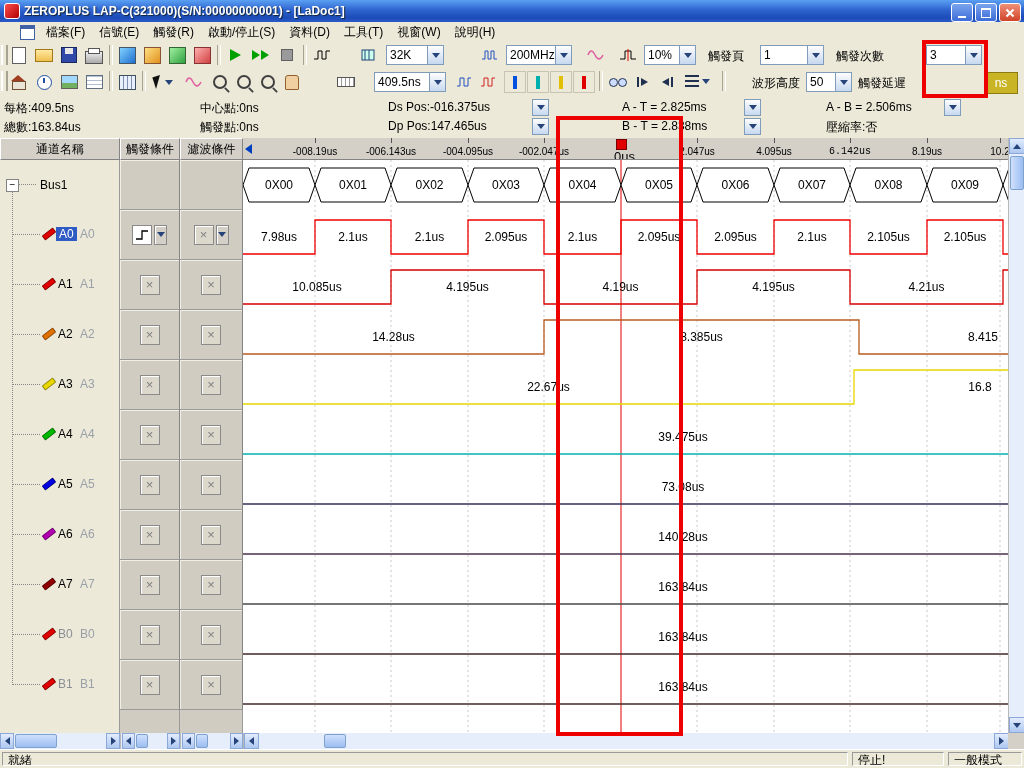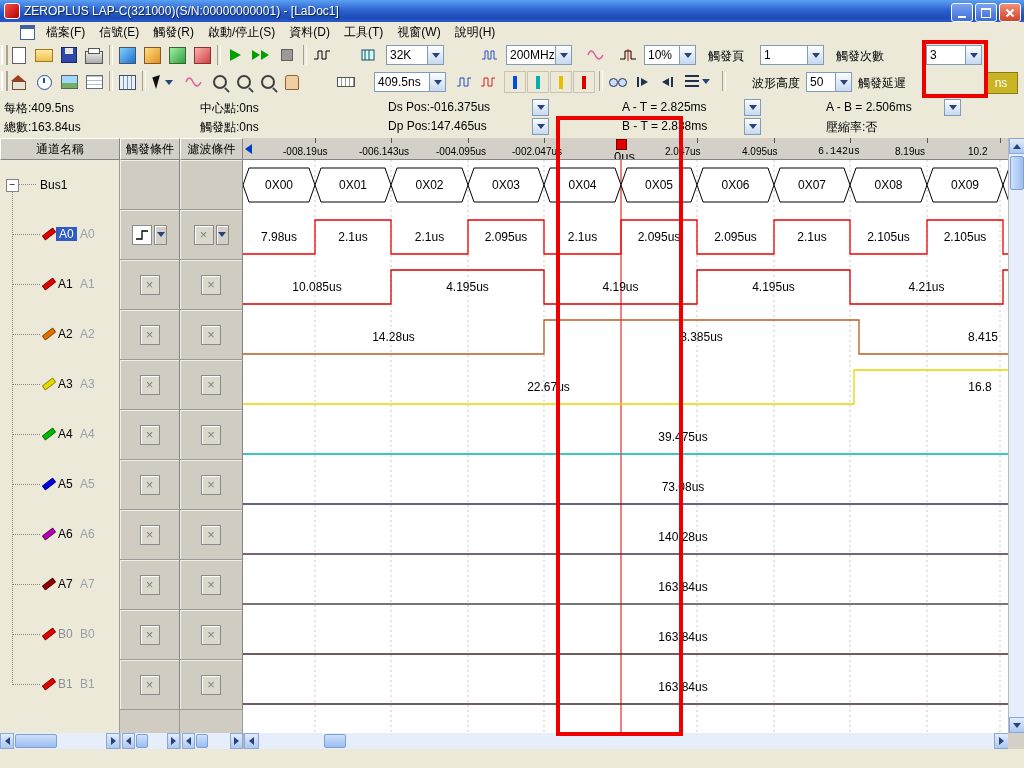--- a/index.html
+++ b/index.html
@@ -1,21 +1,21 @@
 <!DOCTYPE html>
 <html><head>
 <meta charset="utf-8">
 <style>
   html,body{margin:0;padding:0;background:#808080}
   #screen{position:relative;width:1024px;height:768px;font-family:"Liberation Sans",sans-serif;
           background:#ece9d8;overflow:hidden;font-size:12px;color:#000}
   
   #titlebar{position:absolute;left:0;top:0;width:1024px;height:22px;
     background:linear-gradient(180deg,#5aa0f2 0%,#2e64d0 45%,#1c4cb8 80%,#2a5ac8 100%);
-    display:flex;align-items:center;color:#fff;font-weight:normal}
+    display:flex;align-items:center;color:#fff;font-weight:bold}
   .appicon{width:14px;height:14px;margin:0 4px;background:linear-gradient(135deg,#ff5050,#b00000);border-radius:3px;border:1px solid #fff}
   #title-text{font-size:12px;text-shadow:1px 1px 1px #123;white-space:nowrap}
   .winbtns{position:absolute;right:3px;top:3px;display:flex;gap:2px}
   .wbtn{width:20px;height:17px;border:1px solid #fff;border-radius:3px;display:flex;align-items:center;justify-content:center;
     background:linear-gradient(180deg,#7aa4ee,#3c6cd8)}
   .wbtn.close{background:linear-gradient(180deg,#f09078,#d04428)}
   .g-min{width:8px;height:2px;background:#fff;margin-top:8px}
   .g-max{width:8px;height:7px;border:1px solid #fff;border-top:2px solid #fff}
   .g-x1,.g-x2{position:absolute;width:10px;height:2px;background:#fff}
   .g-x1{transform:rotate(45deg)}.g-x2{transform:rotate(-45deg)}
@@ -77,21 +77,21 @@
   .info{position:absolute;white-space:nowrap}
   .mdd{position:absolute;width:15px;height:15px;background:linear-gradient(180deg,#fdfdfd,#c7d8f0);border:1px solid #7f9db9;
        display:flex;align-items:center;justify-content:center}
   
   #main{position:absolute;left:0;top:138px;width:1024px;height:595px;background:#fff}
   .hdr{position:absolute;top:0;height:22px;background:#d4d0c8;border:1px solid;border-color:#fff #848484 #848484 #fff;
        box-sizing:border-box;display:flex;align-items:center;justify-content:center;font-size:12px}
   #ruler{position:absolute;left:243px;top:0;width:765px;height:22px;background:#d4d0c8;border-bottom:1px solid #848484;
          box-sizing:border-box;overflow:hidden}
   .tick{position:absolute;top:0;width:1px;height:5px;background:#555}
-  .tick-label{position:absolute;top:8px;width:64px;font-size:10px;white-space:nowrap}
+  .tick-label{position:absolute;top:8px;width:64px;text-align:center;font-size:10px;white-space:nowrap}
   .trig-flag{position:absolute;top:1px;width:9px;height:9px;background:#e00000;border:1px solid #700}
   .trig-label{position:absolute;top:11px;width:28px;text-align:right;font-size:13px;color:#000}
   .ltri{position:absolute;left:2px;top:6px;width:0;height:0;border-right:7px solid #0040c0;border-top:5px solid transparent;border-bottom:5px solid transparent}
   .colbg{position:absolute;top:22px;height:573px}
   #rows{position:absolute;left:0;top:0;width:1024px;height:595px}
   .lrow{position:absolute;left:0;width:120px;height:50px}
   .minus{position:absolute;left:6px;top:19px;width:11px;height:11px;background:#fff;border:1px solid #848484;
          font-size:10px;line-height:9px;text-align:center}
   .dash{position:absolute;left:18px;top:24px;width:18px;border-top:1px dotted #888}
   .bus-name{position:absolute;left:40px;top:18px}
@@ -716,17 +716,22 @@
           <i class="tri-l"></i>
         </div>
       <div class="hthumb" style="left:80px;width:22px"></div>
       <div class="sbtn" style="left:750px;top:0;width:15px;height:16px">
           <i class="tri-r"></i>
         </div>
     </div>
     <div class="corner"></div>
   </div>
 
+  <div id="statusbar">
+    <div class="sp" style="left:2px;width:846px"><span>就緒</span></div>
+    <div class="sp" style="left:852px;width:92px"><span>停止!</span></div>
+    <div class="sp" style="left:948px;width:74px"><span>一般模式</span></div>
+  </div>
 
   <div class="anno" id="anno1" style="left:556px;top:116px;width:127px;height:620px"></div>
   <div class="anno" id="anno2" style="left:922px;top:40px;width:66px;height:58px"></div>
 
 </div>
 
 </body></html>

